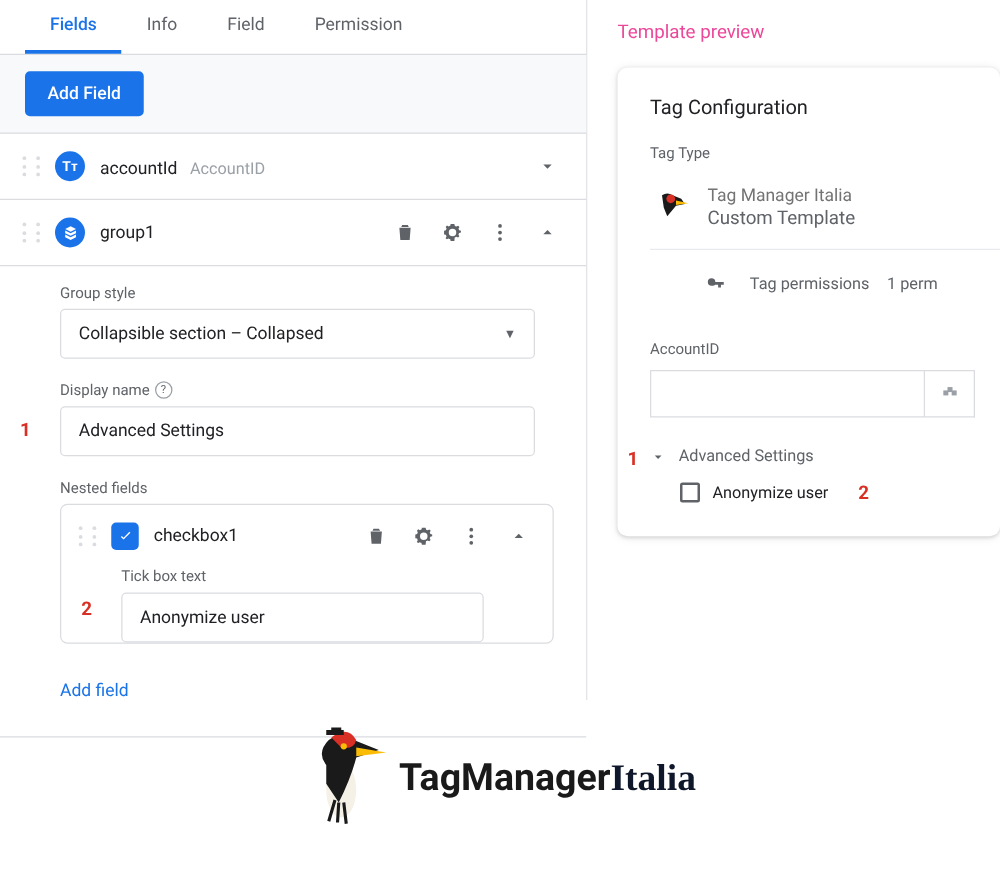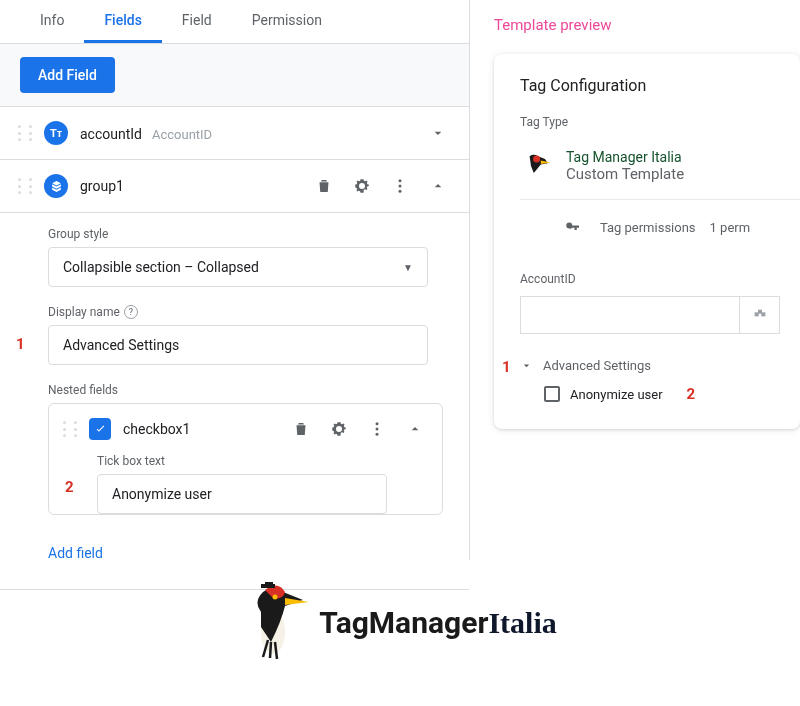--- a/index.html
+++ b/index.html
@@ -51,21 +51,21 @@
   .add-field-link { color: #1a73e8; font-size: 14px; padding: 12px 0 14px 48px; cursor: pointer; border-bottom: none; }
 
   .preview-title { font-size: 15px; color: #ec4899; margin-bottom: 20px; }
   .preview-card { background: #fff; border-radius: 8px; box-shadow: 0 1px 3px rgba(0,0,0,0.12), 0 1px 8px rgba(0,0,0,0.08); padding: 22px 0 26px 26px; }
   .preview-card h3 { font-size: 16px; font-weight: 400; color: #202124; margin-bottom: 20px; }
   .preview-card .sub { font-size: 12px; color: #5f6368; margin-bottom: 10px; }
   .preview-row { display: flex; align-items: center; gap: 14px; padding: 10px 0; }
   .preview-row.perms { border-top: 1px solid #e8eaed; margin-top: 6px; padding: 14px 14px 14px 4px; color: #5f6368; font-size: 13px; justify-content: center; }
   .preview-row.perms .icon-btn { margin-left: 0; }
   .bird { width: 28px; height: 28px; position: relative; }
-  .template-name { font-size: 14px; color: #14532d; }
+  .template-name { font-size: 14px; color: #737373; }
   .template-sub { font-size: 15px; color: #5f6368; text-align: right; }
   .preview-input-row { display: flex; gap: 0; max-width: 260px; }
   .preview-input-row input { flex: 1; padding: 10px; border: 1px solid #dadce0; font-size: 14px; }
   .preview-input-row .addon { width: 40px; border: 1px solid #dadce0; border-left: none; display: flex; align-items: center; justify-content: center; }
   .preview-input-row .addon svg { width: 16px; height: 16px; fill: #9aa0a6; }
   .adv-row { display: flex; align-items: center; gap: 10px; margin-top: 24px; color: #5f6368; font-size: 13px; }
   .adv-row svg { width: 13px; height: 13px; fill: #5f6368; }
   .anon-row { display: flex; align-items: center; gap: 10px; margin-top: 12px; padding-left: 24px; font-size: 13px; color: #202124; }
   .anon-row .cb { width: 16px; height: 16px; border: 2px solid #5f6368; border-radius: 2px; }
 
@@ -75,22 +75,22 @@
 
   
   .woodpecker svg { display: block; }
 </style>
 </head>
 <body>
 
 <div class="container">
   <div class="left-panel">
     <div class="tabs">
+      <div class="tab active">Fields</div>
       <div class="tab">Info</div>
-      <div class="tab active">Fields</div>
       <div class="tab">Field</div>
       <div class="tab">Permission</div>
     </div>
 
     <div class="add-field-bar">
       <button class="add-field-btn">Add Field</button>
     </div>
 
     <div class="field-row">
       <div class="drag-handle light">

